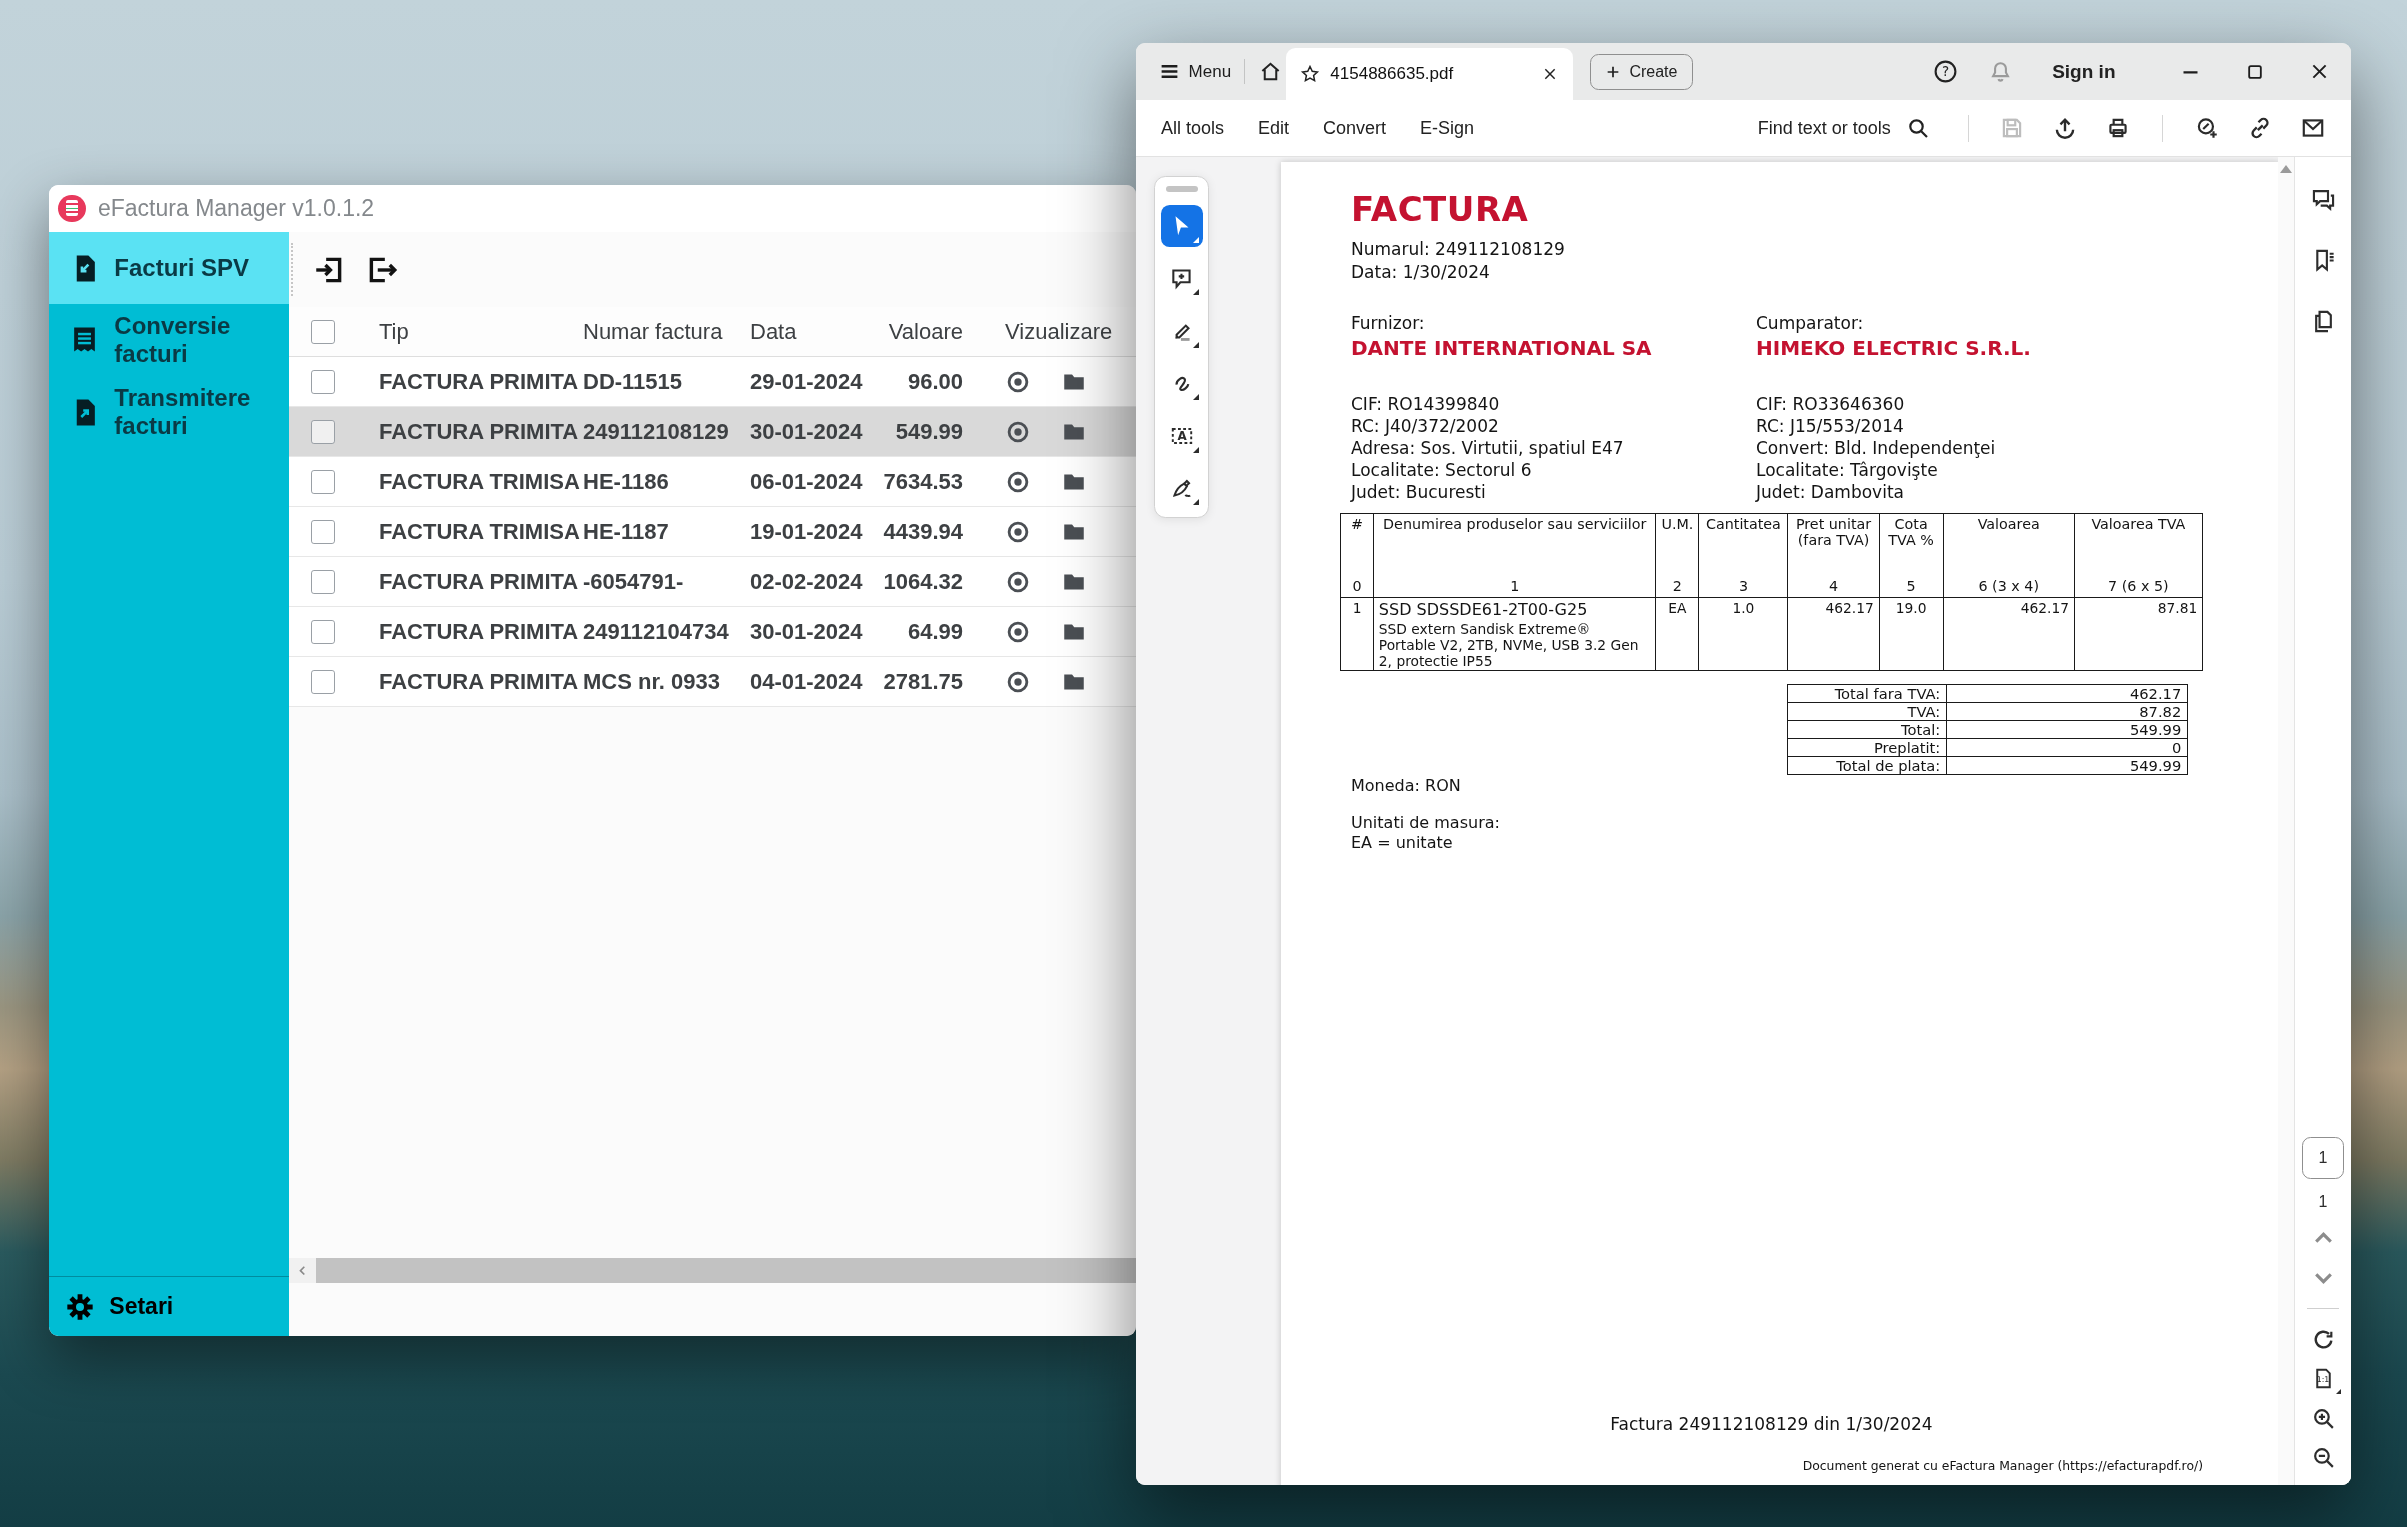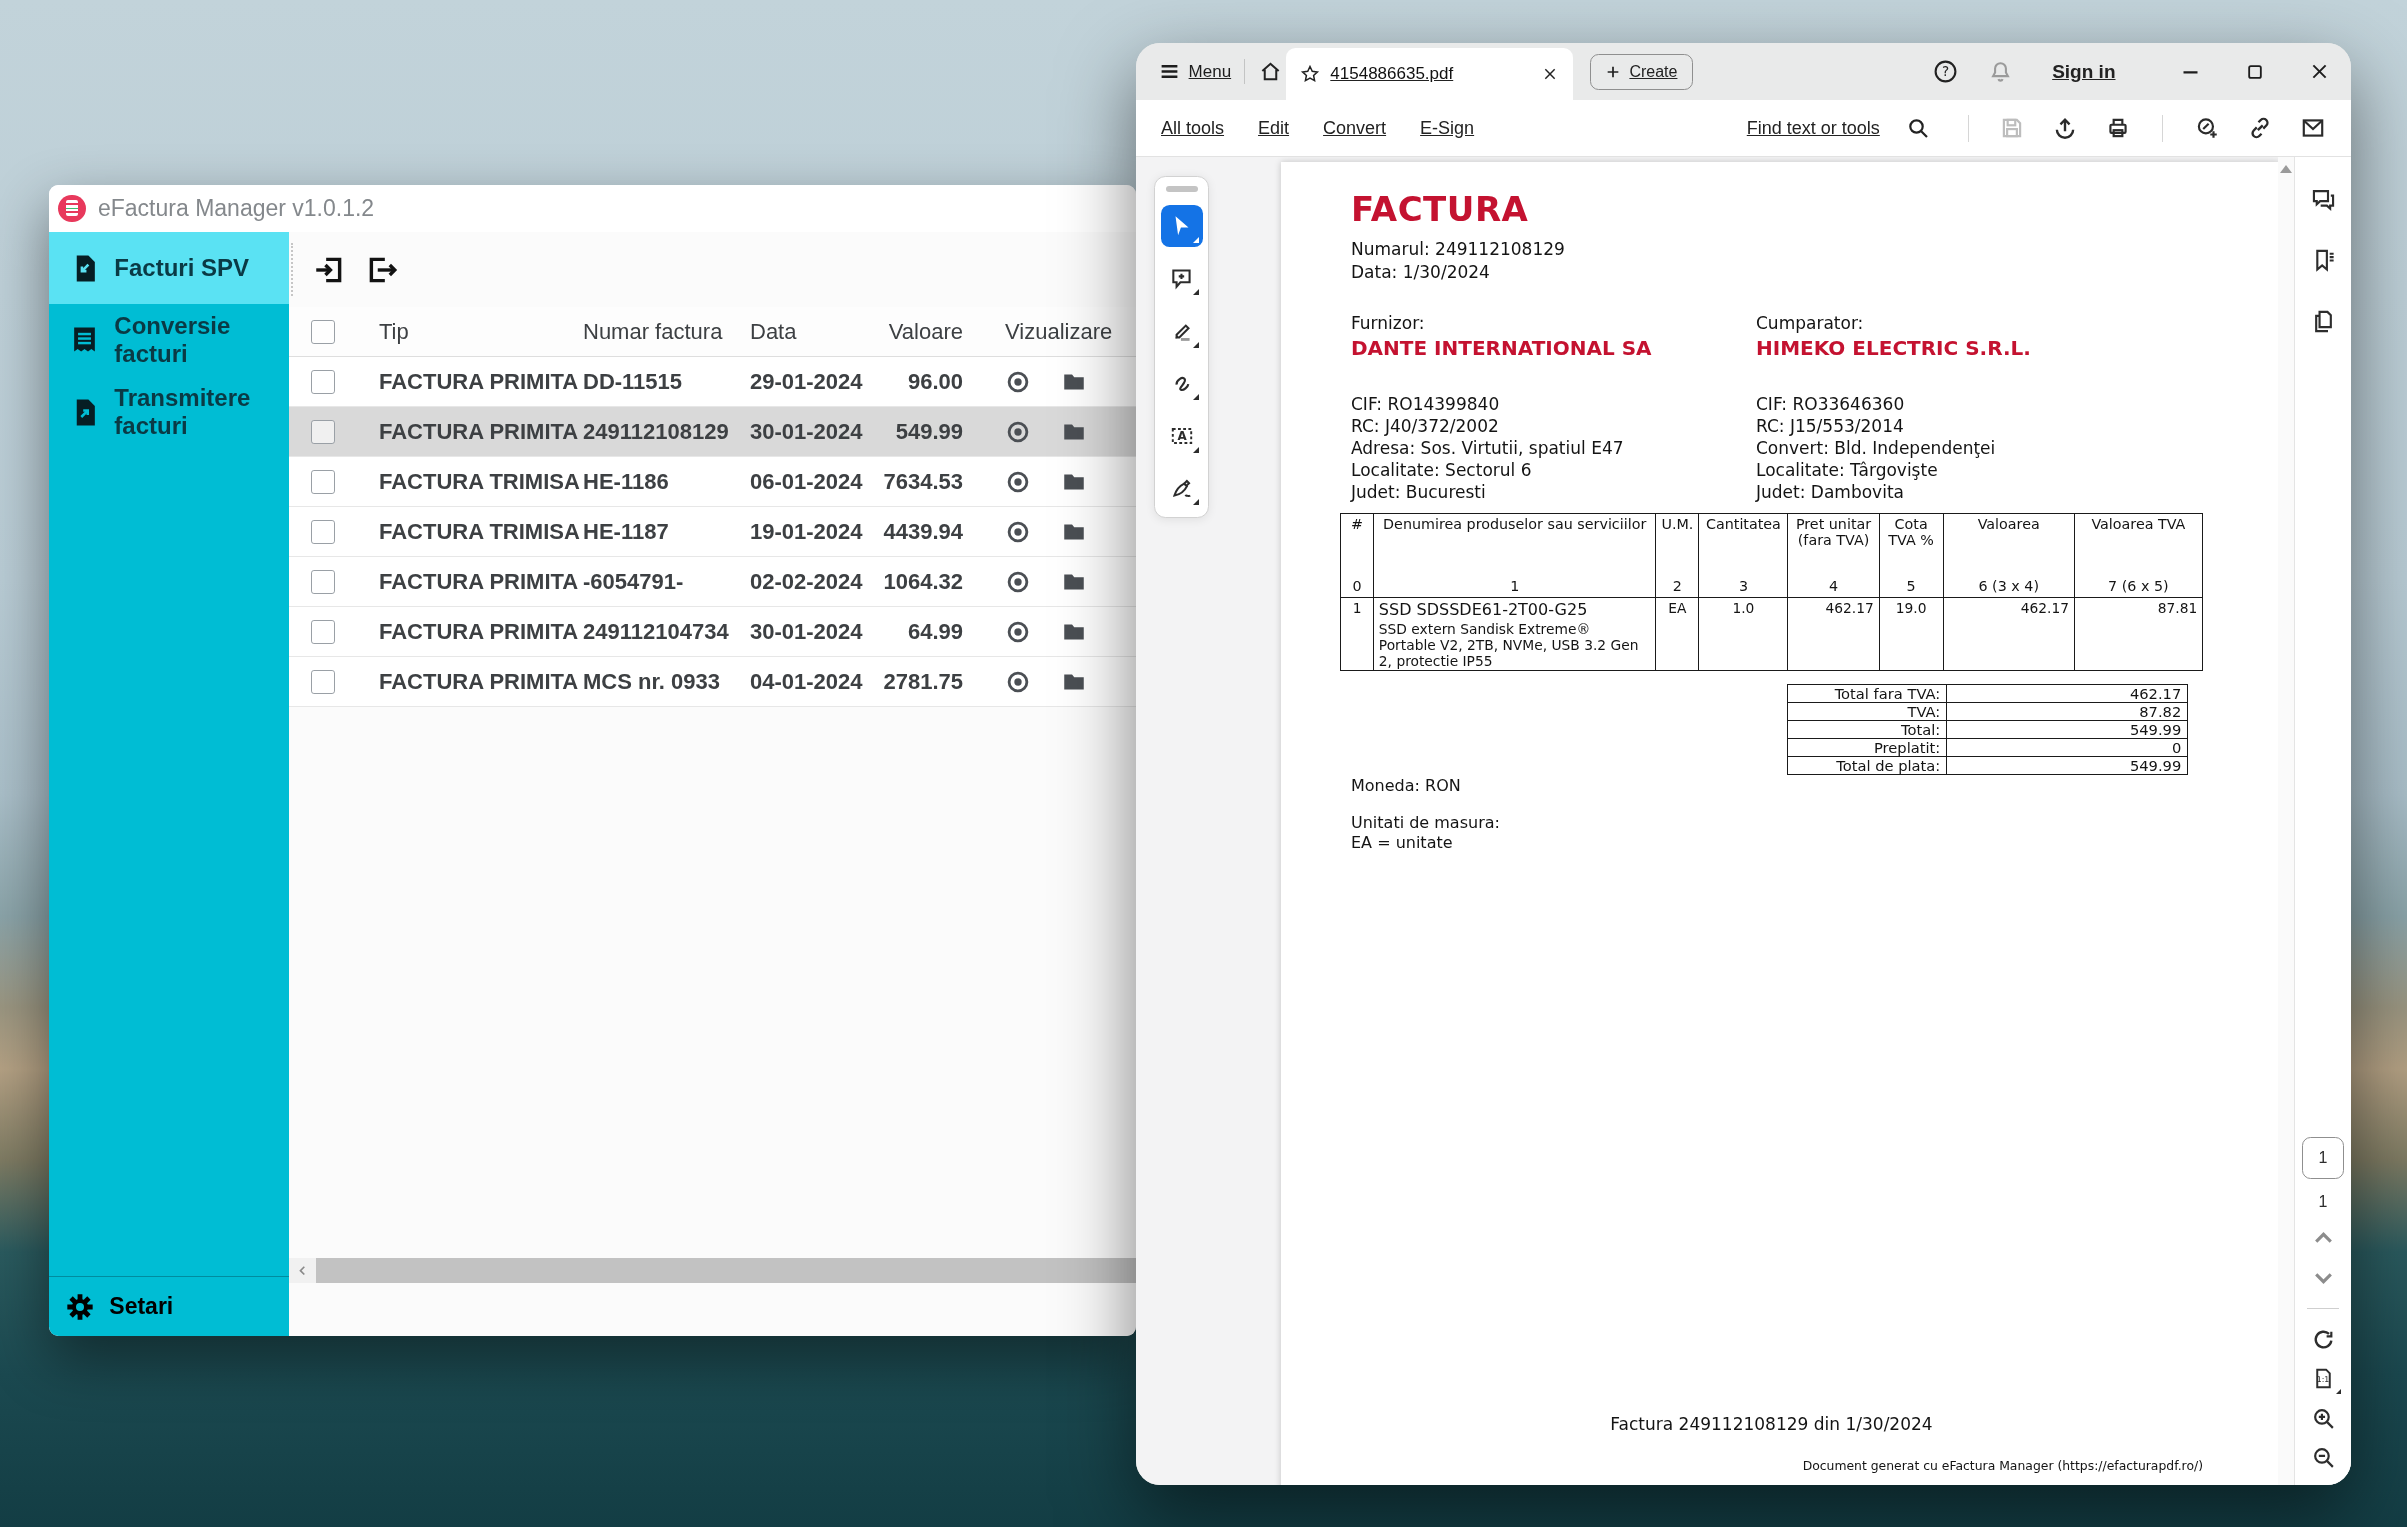--- a/index.html
+++ b/index.html
@@ -40,38 +40,38 @@
   .ef-check { width:24px; height:24px; border:1.9px solid #9aa0a6; border-radius:2.9px; margin-left:22px; background:rgba(255,255,255,.6); }
   .cell-val { text-align:right; }
   .cell-viz { display:flex; align-items:center; gap:30px; padding-left:42px; }
   .cell-viz svg { width:26px; height:26px; color:#4b4f54; }
   .ef-hscroll { position:absolute; left:0; right:0; top:1026px; height:25px; background:#f1f1f1; display:flex; }
   .ef-hscroll .sarrow { width:27px; display:flex; align-items:center; justify-content:center; color:#8a8a8a; }
   .ef-hscroll .thumb { flex:1; background:#c2c2c2; }
 
   
   .pdf-window { position:absolute; left:1136px; top:43px; width:1215px; height:1442px;
-    border-radius:24px; overflow:hidden; background:#e9eaea; box-shadow:0 28.5px 76px rgba(0,0,0,.5);
-    display:flex; flex-direction:column; color:#222;text-decoration:underline; }
+    border-radius:9px; overflow:hidden; background:#e9eaea; box-shadow:0 28.5px 76px rgba(0,0,0,.5);
+    display:flex; flex-direction:column; color:#222; }
   .pdf-titlebar { height:57px; display:flex; align-items:flex-end; background:#e9eaea; padding-left:23px; flex-shrink:0; }
   .pdf-titlebar .vcenter { height:57px; display:flex; align-items:center; }
   .tb-menu { gap:8.6px; font-size:17px; color:#1d1d1d; }
   .tb-sep { width:1px; height:25px; background:#c3c4c4; margin:0 13.3px; align-self:center; }
   .tab { width:287px; height:52px; background:#fff; border-radius:9.5px 9.5px 0 0; display:flex; align-items:center;
     gap:10.5px; padding:0 14.3px; font-size:17px; margin-left:3.8px; }
   .tab .tab-title { flex:1; color:#111; }
   .create-btn { margin-left:17px; height:36px; padding:0 14.3px; border:1.9px solid #8f8f8f; border-radius:8.6px;
     display:flex; align-items:center; gap:8.6px; font-size:16px; align-self:center; background:transparent; }
   .tb-right { margin-left:auto; display:flex; align-items:center; gap:30px; height:57px; padding-right:21px; }
   .signin { font-size:19px; font-weight:700; margin:0 9.5px; }
   .winctl { display:flex; align-items:center; gap:44px; margin-left:25px; color:#1d1d1d; }
 
   .pdf-toolbar { height:57px; background:#fff; display:flex; align-items:center; padding:0 25px; gap:34px;
     font-size:18px; border-bottom:1px solid #e2e2e2; flex-shrink:0; }
-  .pdf-toolbar .find { margin-left:auto; display:flex; align-items:center; gap:26px; font-size:18px;text-align:right; }
+  .pdf-toolbar .find { margin-left:auto; display:flex; align-items:center; gap:15px; font-size:18px;text-align:right; }
   .tool-icons { display:flex; align-items:center; gap:27px; }
   .tool-icons svg { width:26px; height:26px; color:#2b2b2b; }
   .tool-icons .disabled { color:#bdbdbd; }
   .vdiv { width:1px; height:27px; background:#d6d6d6; margin:0 3.8px; }
 
   .pdf-content { flex:1; position:relative; background:#f3f3f4; overflow:hidden; }
 
   .palette { position:absolute; left:18px; top:19px; width:55px; background:#fff; border:1px solid #d2d2d2;
     border-radius:11.4px; padding:8.6px 0 7.6px; display:flex; flex-direction:column; align-items:center; gap:10.5px;
     box-shadow:0 1.9px 9.5px rgba(0,0,0,.08); z-index:3; }

